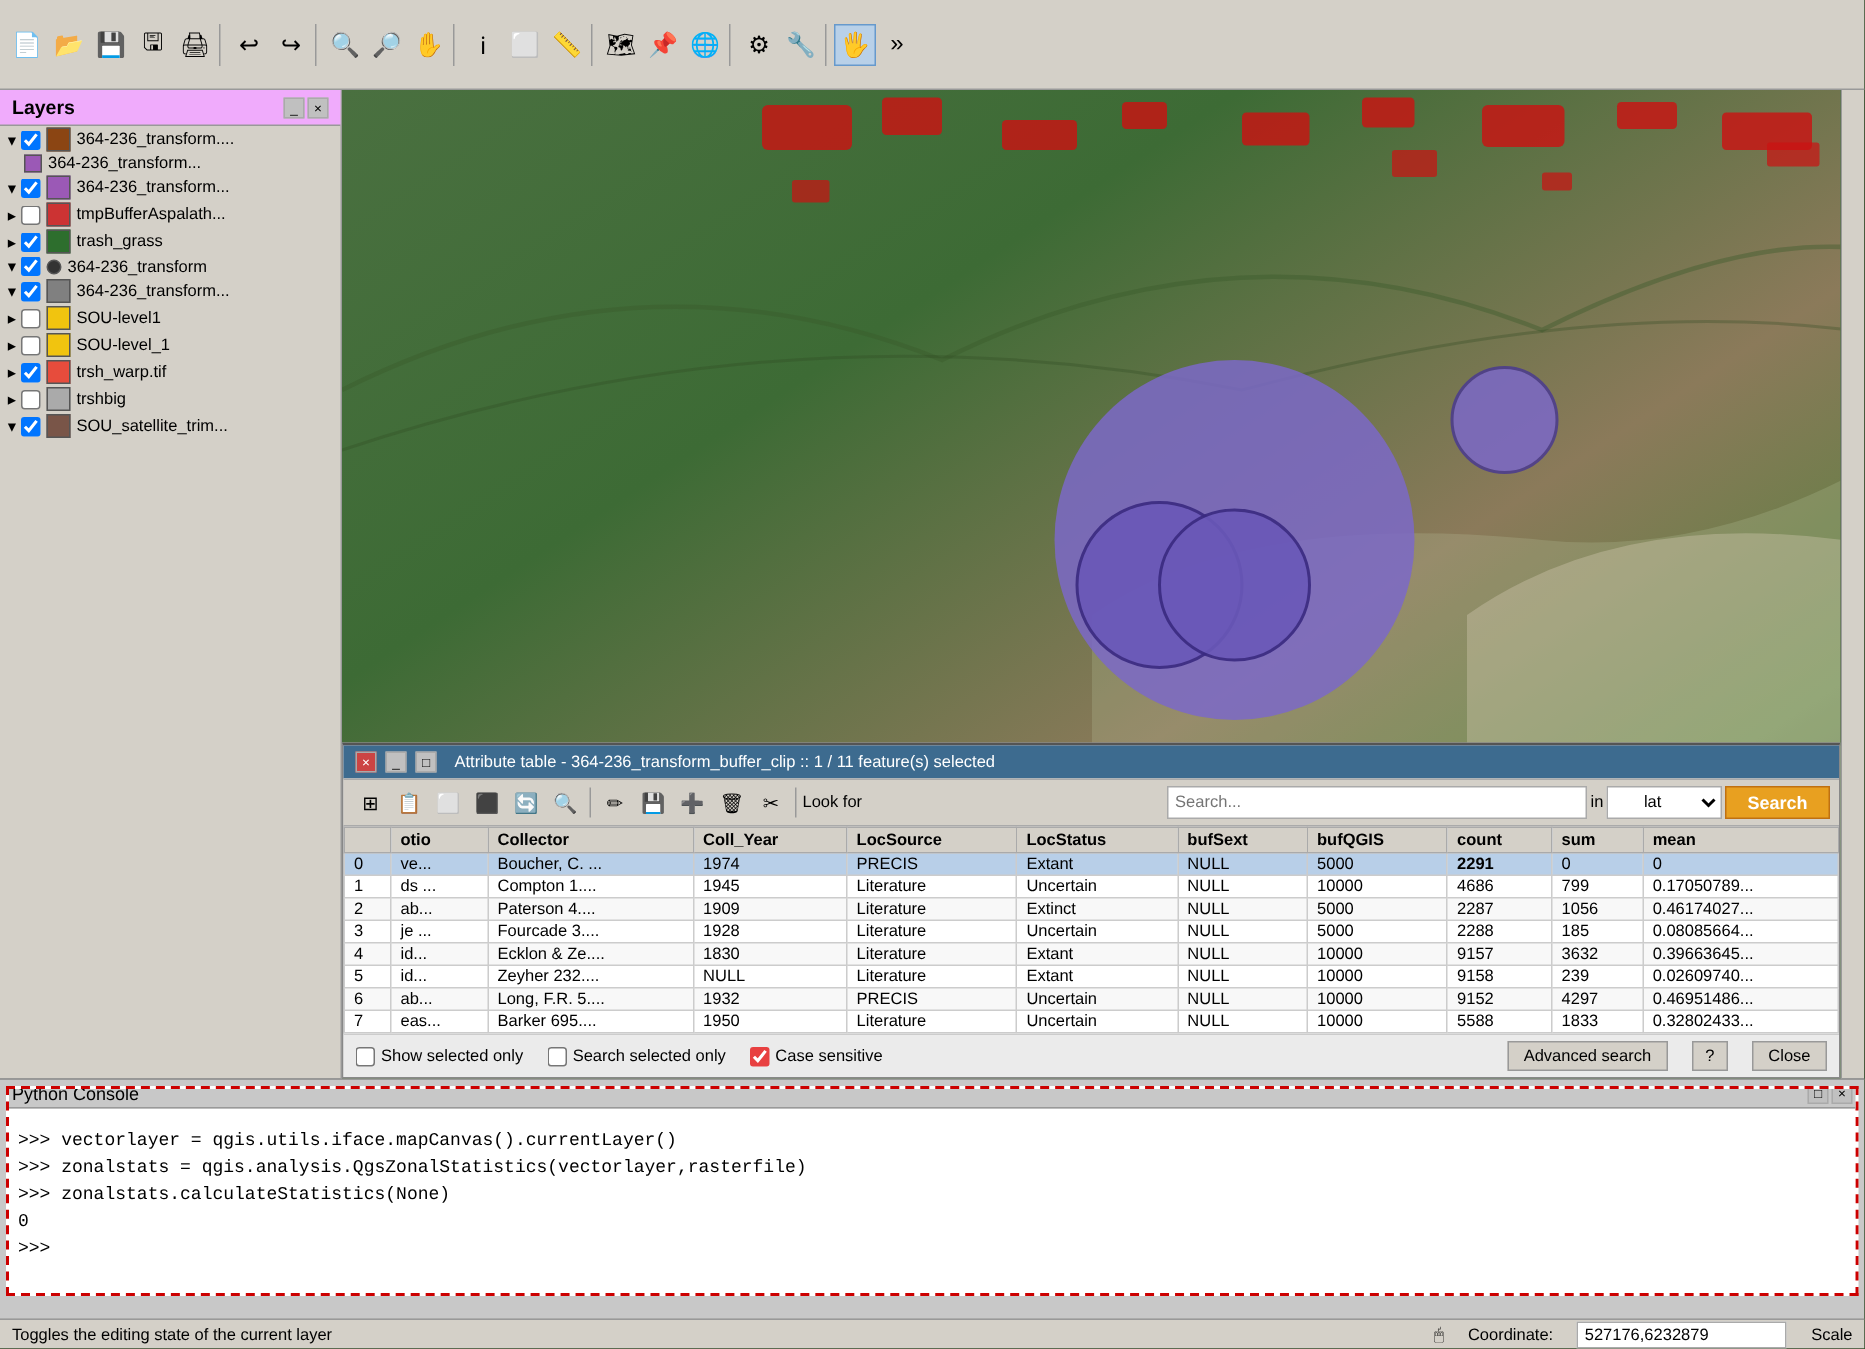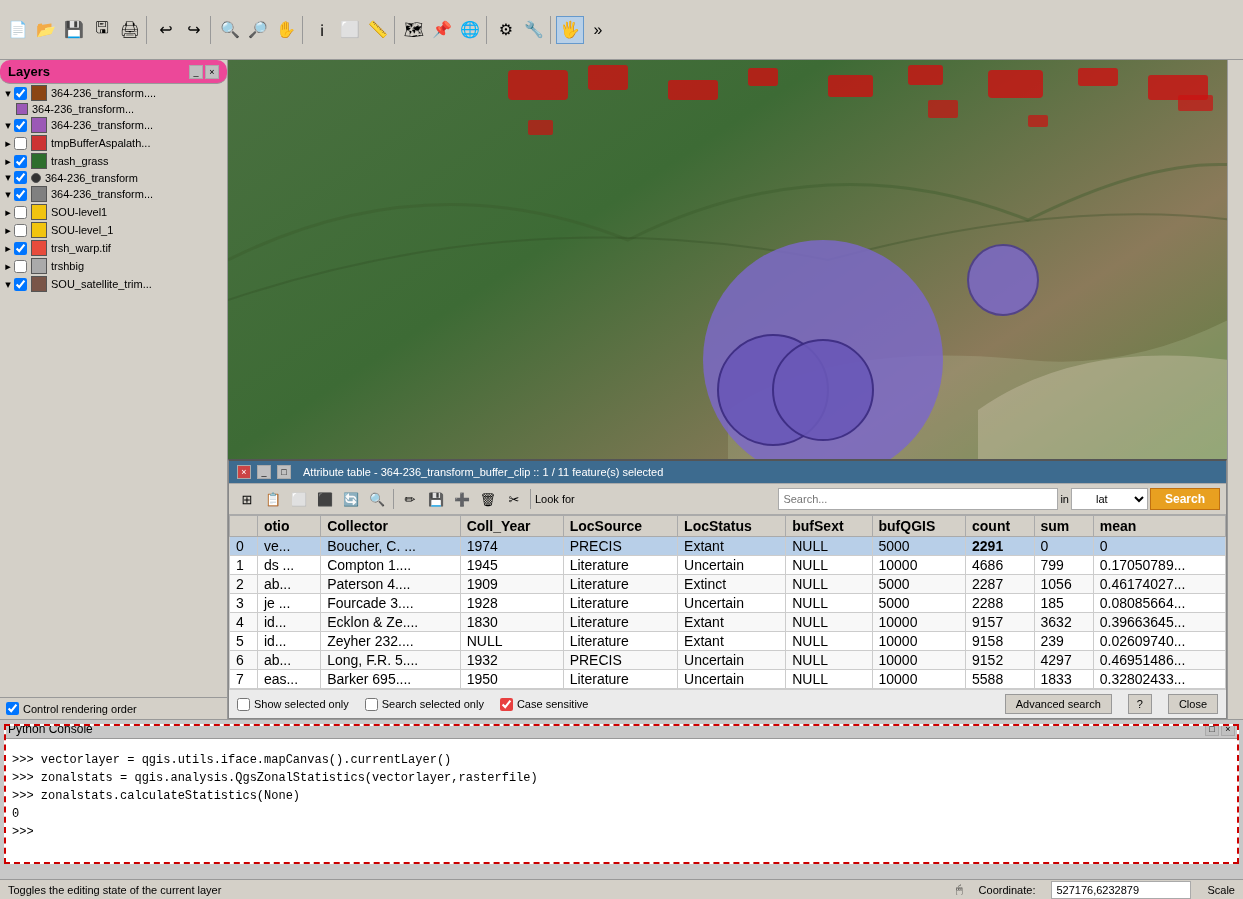--- a/index.html
+++ b/index.html
@@ -6,35 +6,35 @@
     body { font-family: 'Segoe UI', Arial, sans-serif; font-size: 12px; background: #3c3c3c; color: #000; overflow: hidden; width: 1243px; height: 899px; }
 
     
     #top-toolbar { background: #d4d0c8; height: 60px; display: flex; align-items: center; padding: 2px 4px; border-bottom: 1px solid #999; }
     .toolbar-btn { width: 28px; height: 28px; display: inline-flex; align-items: center; justify-content: center; background: #d4d0c8; border: 1px solid transparent; cursor: pointer; font-size: 16px; }
     .toolbar-separator { width: 4px; height: 28px; border-left: 1px solid #999; margin: 0 2px; }
     .toolbar-section { display: flex; align-items: center; height: 60px; }
 
     
     #left-panel { width: 228px; background: #d4d0c8; border-right: 1px solid #999; display: flex; flex-direction: column; }
-    #layers-header { background: #ec4899; padding: 4px 8px; display: flex; align-items: center; justify-content: space-between; border-bottom: 1px solid #999; border-radius: 10px; }
+    #layers-header { background: #f0abfc; padding: 4px 8px; display: flex; align-items: center; justify-content: space-between; border-bottom: 1px solid #999; }
     #layers-title { font-weight: bold; font-size: 13px; }
     .layer-checkbox { margin-right: 4px; }
     .layer-name { font-size: 11px; flex: 1; overflow: hidden; text-overflow: ellipsis; white-space: nowrap; }
 
     
     #map-area { flex: 1; position: relative; background: #2d5a1b; overflow: hidden; }
 
     
     #attr-table-container { position: absolute; bottom: 0; left: 0; right: 0; background: #f0f0f0; border: 1px solid #888; border-top: 2px solid #555; z-index: 10; }
     #attr-table-titlebar { background: #3d6b8f; color: white; padding: 4px 8px; display: flex; align-items: center; justify-content: space-between; font-size: 11px; }
     .titlebar-btn { width: 14px; height: 14px; border: 1px solid #aaa; background: #c0c0c0; cursor: pointer; display: flex; align-items: center; justify-content: center; font-size: 9px; color: #000; }
 
     #attr-table-scroll { overflow-x: auto; overflow-y: auto; max-height: 200px; }
-    #attr-table { border-collapse: collapse; font-size: 14px; width: 100%; padding-left: 36px; }
+    #attr-table { border-collapse: collapse; font-size: 11px; width: 100%; padding-left: 36px; }
     #attr-table th { background: #d4d0c8; border: 1px solid #aaa; padding: 2px 6px; text-align: left; position: sticky; top: 0; font-weight: bold; cursor: pointer; white-space: nowrap; }
     #attr-table td { border: 1px solid #ccc; padding: 1px 6px; white-space: nowrap; }
 
     #attr-table-toolbar { display: flex; align-items: center; padding: 3px 6px; background: #d4d0c8; border-top: 1px solid #aaa; border-bottom: 1px solid #aaa; gap: 2px; }
     .attr-tool-btn { width: 24px; height: 24px; display: flex; align-items: center; justify-content: center; background: #d4d0c8; border: 1px solid transparent; cursor: pointer; font-size: 13px; }
     .attr-tool-separator { width: 1px; height: 20px; background: #999; margin: 0 2px; }
     #search-input { width: 280px; height: 22px; border: 1px solid #aaa; padding: 1px 4px; font-size: 11px; background: white; }
     #in-select { height: 22px; border: 1px solid #aaa; padding: 1px 4px; font-size: 11px; background: white; min-width: 80px; }
     #search-btn { background: #e8a020; color: white; border: 1px solid #c07010; padding: 3px 12px; cursor: pointer; font-size: 12px; font-weight: bold; }
 
@@ -189,24 +189,20 @@
         </div>
 
         <div class="layer-row">
           <span class="expand-arrow">▾</span>
           <input type="checkbox" checked="" class="layer-checkbox" style="">
           <span style="display:inline-block;width:16px;height:16px;background:#795548;margin-right:4px;border:1px solid #555;"></span>
           <span class="layer-name">SOU_satellite_trim...</span>
         </div>
       </div>
 
-      <div style="display:flex;align-items:center;padding:4px 6px;border-top:1px solid #999;background:#d4d0c8;">
-        <input type="checkbox" checked="" style="">
-        <span style="font-size:11px;margin-left:4px;">Control rendering order</span>
-      </div>
     </div>
 
     <div id="map-area" style="position:relative;flex:1;overflow:hidden;">
 
       <div style="position:absolute;top:0;left:0;right:0;bottom:0;">
         
         <svg width="100%" height="100%" xmlns="http://www.w3.org/2000/svg">
           <defs>
             <linearGradient id="terrain" x1="0%" y1="0%" x2="100%" y2="100%">
               <stop offset="0%" style="stop-color:#4a7040"></stop>

